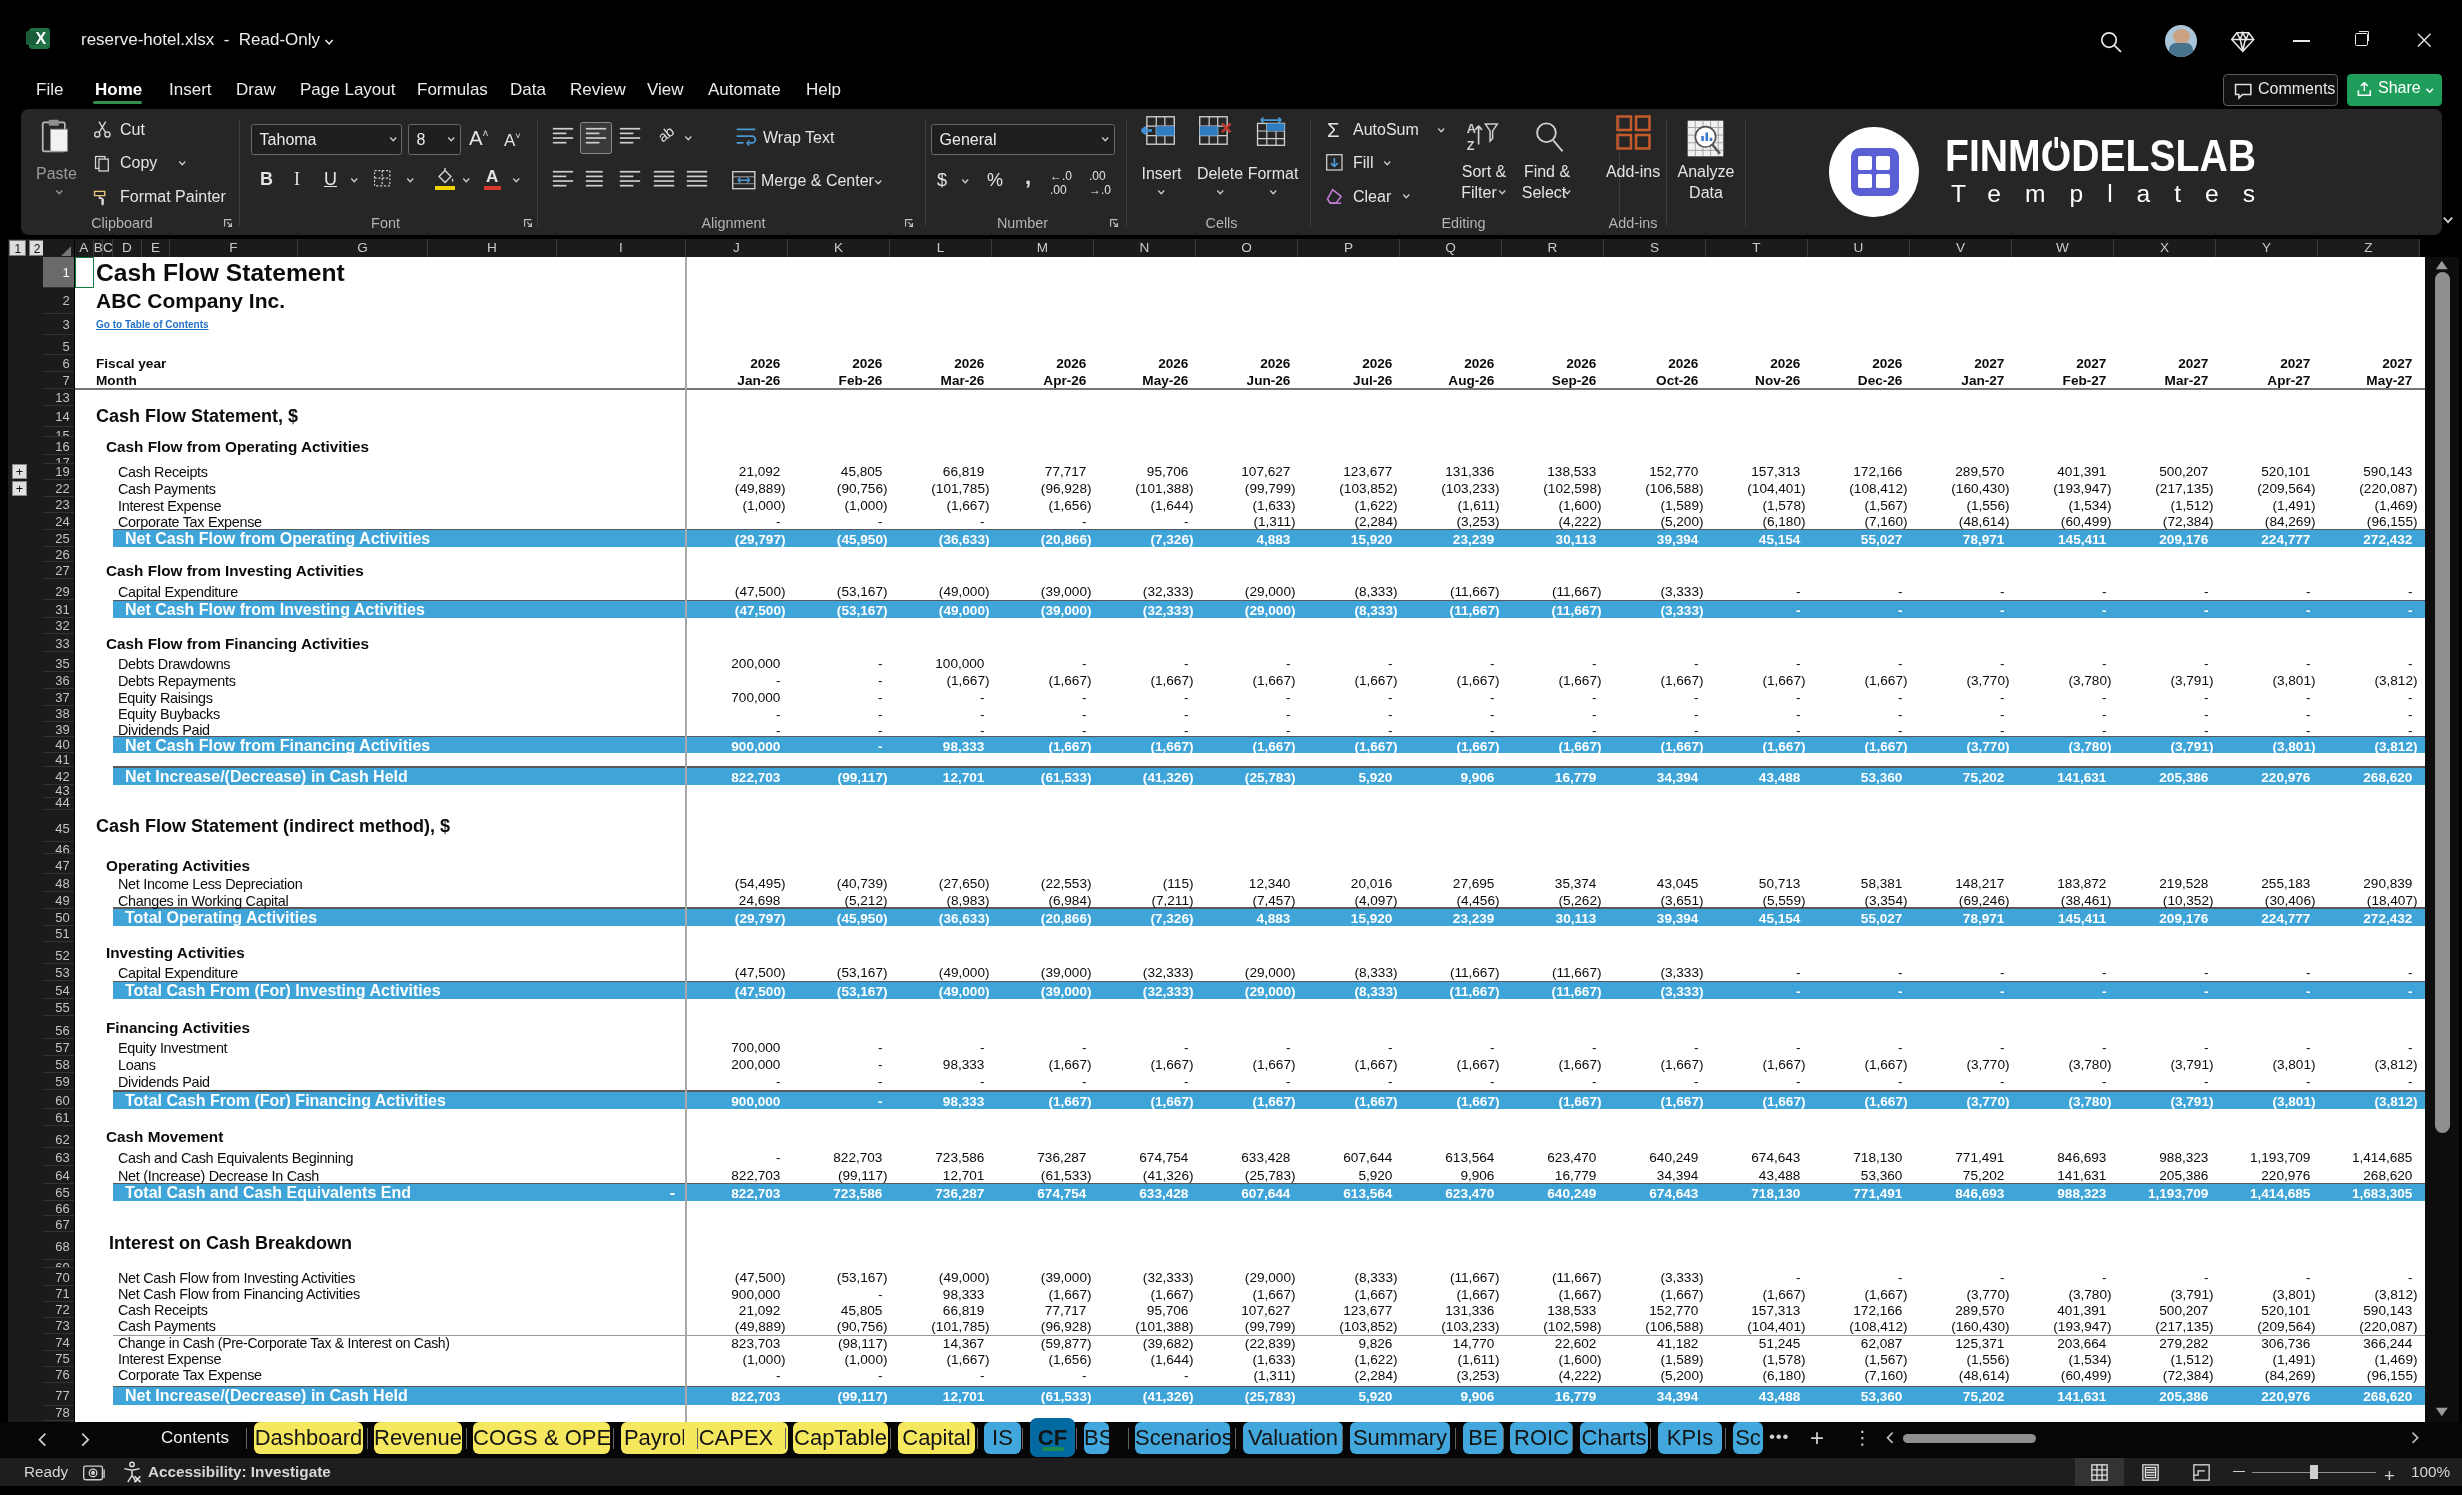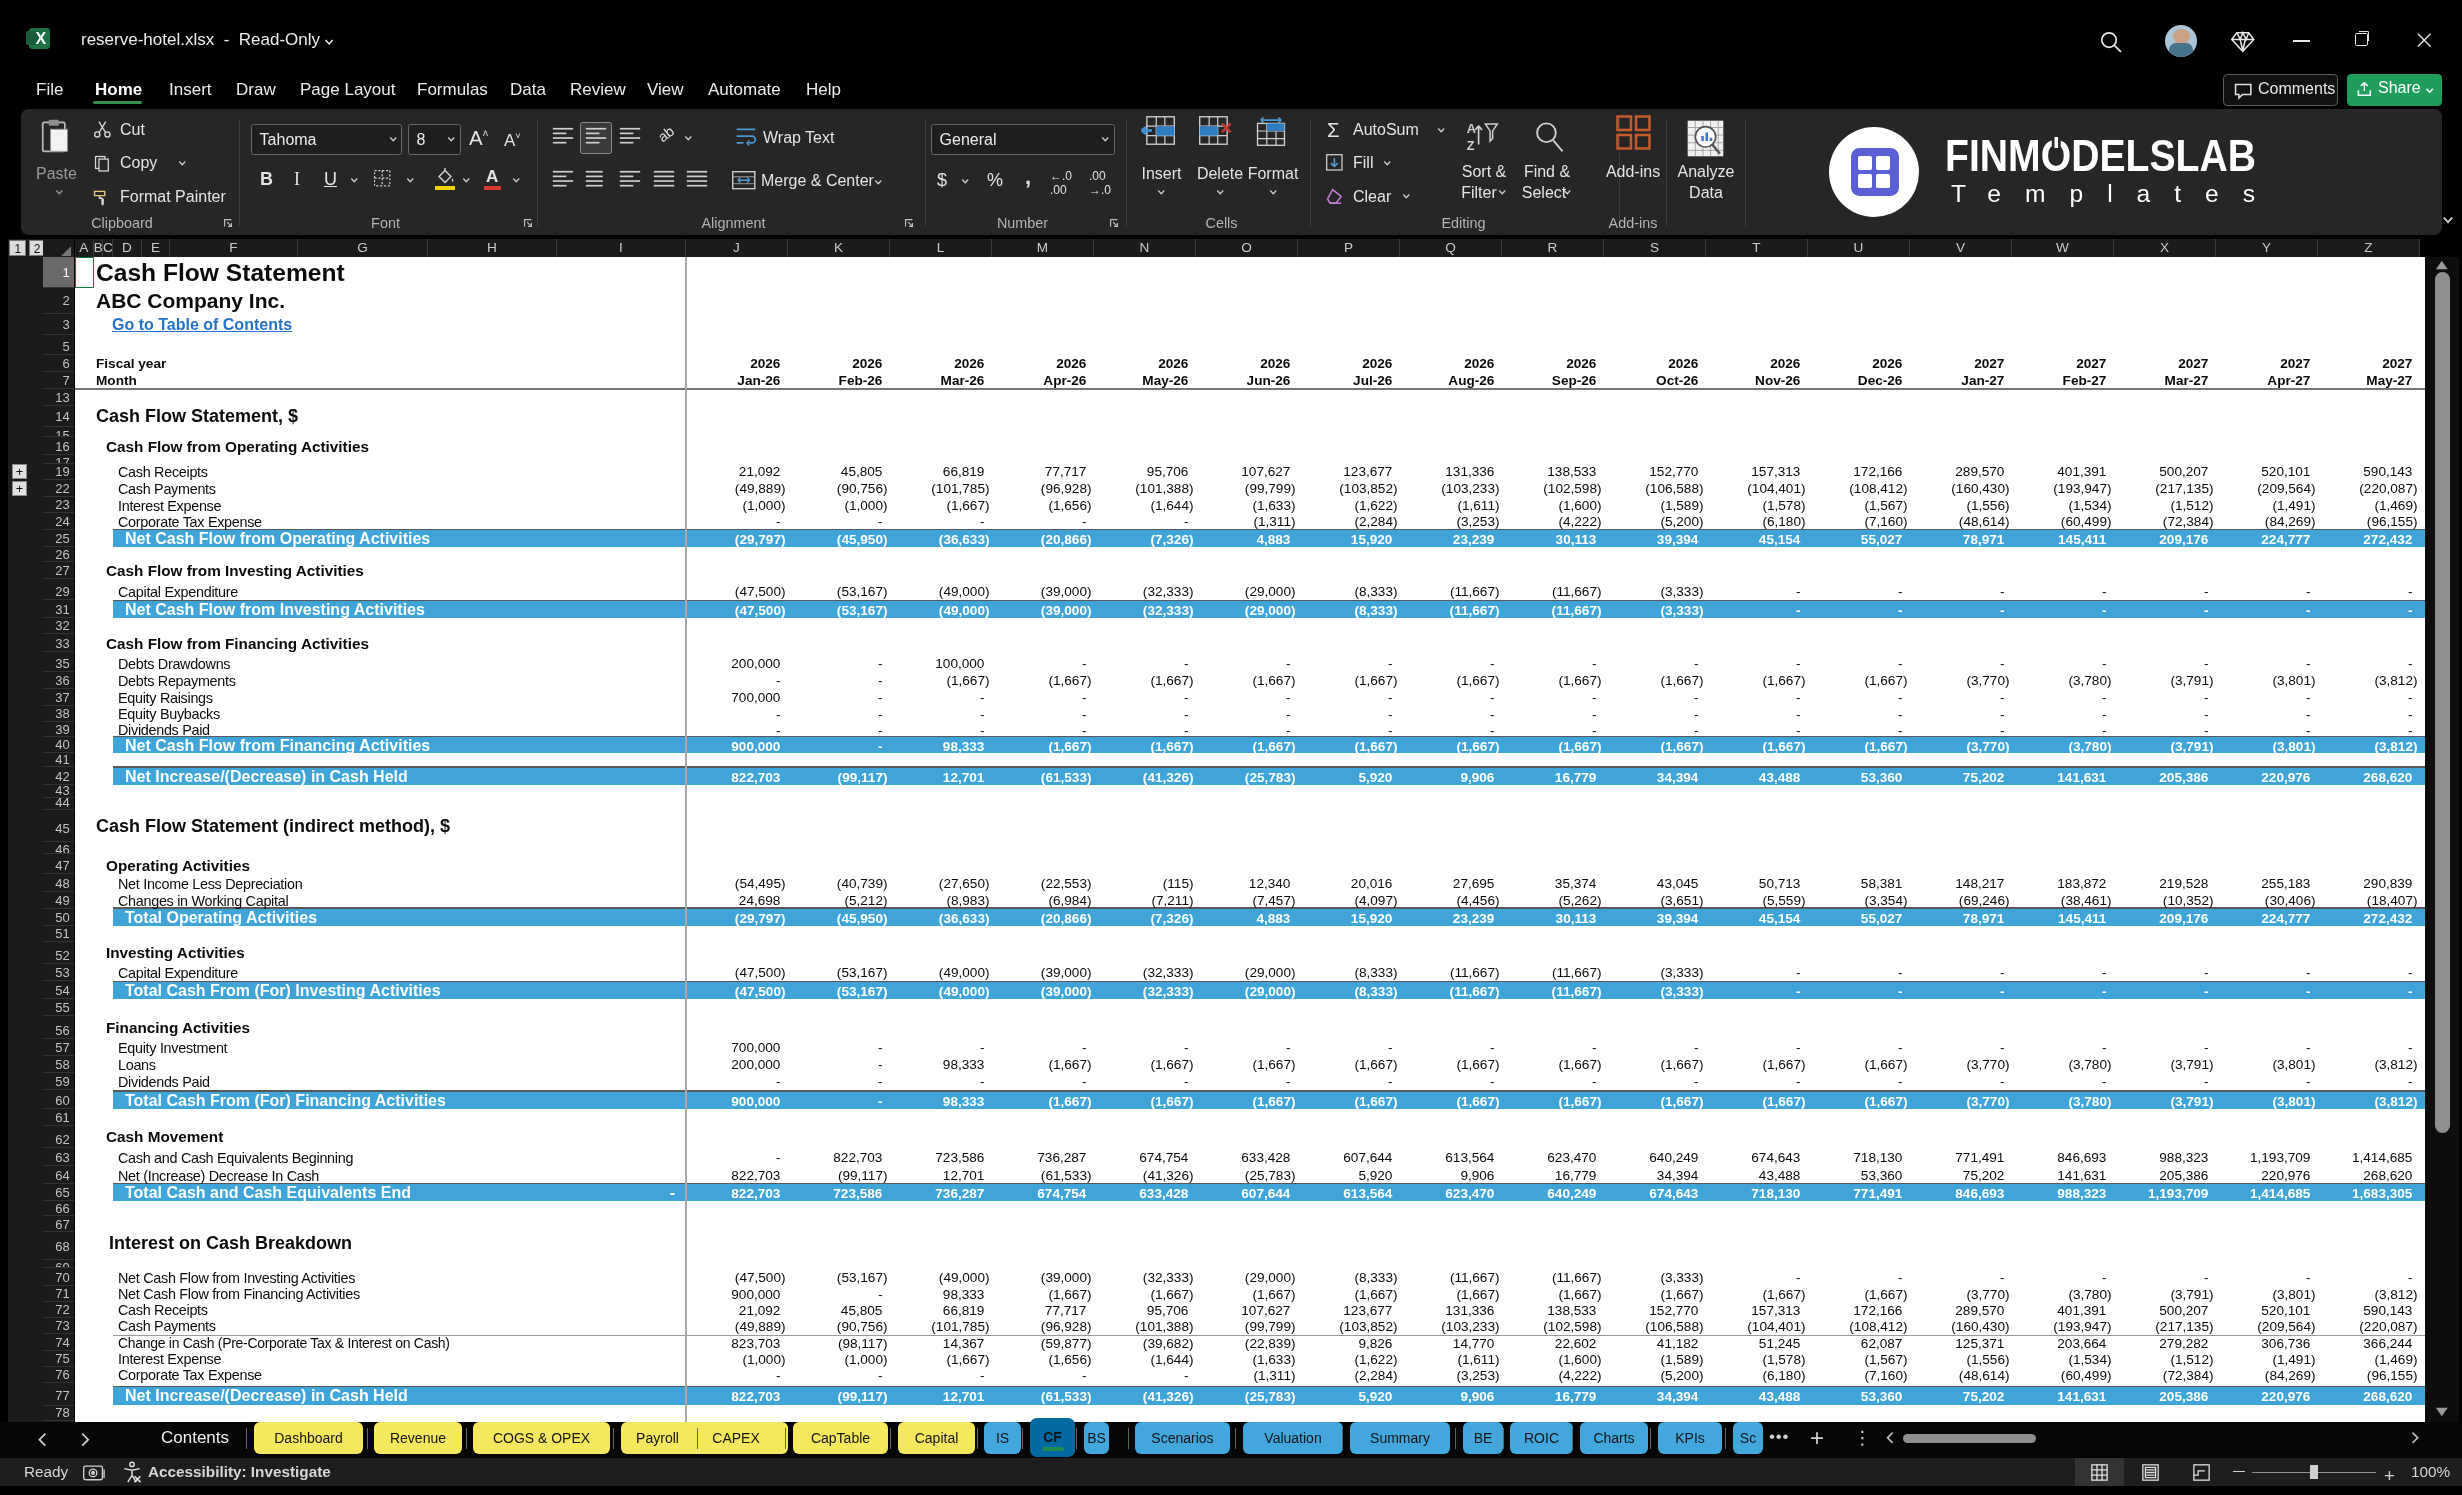--- a/index.html
+++ b/index.html
@@ -21,41 +21,41 @@
 
 #sheet { position:absolute; left:75px; top:257px; width:2350px; height:1165px; background:#fff; overflow:hidden; color:#0b0b0b; }
 .r { position:absolute; left:0; width:2345px; display:grid; grid-template-columns:611px repeat(17, 102px); align-items:center; font-size:13.6px; }
 .r > i { font-style:normal; text-align:right; padding-right:7.6px; white-space:nowrap; }
 .r > i.neg { padding-right:2.5px; }
 .r .il { padding-left:43px; white-space:nowrap; font-size:14.4px; letter-spacing:-0.3px; }
 .r .tl { padding-left:50px; white-space:nowrap; font-weight:bold; color:#fff; position:relative; font-size:16px; }
 .sub .il { white-space:nowrap; }
 .tt1 { padding-left:21px; font-size:24.6px; white-space:nowrap; }
 .tt2 { padding-left:21px; font-size:21px; white-space:nowrap; }
-.lnk { padding-left:21px; font-size:16px; color:#2471c8; text-decoration:underline; white-space:nowrap;margin-left:16px; }
+.lnk { padding-left:21px; font-size:10px; color:#2471c8; text-decoration:underline; white-space:nowrap; }
 .big { padding-left:21px; font-size:18px; white-space:nowrap; }
 .sec { padding-left:31px; font-size:15.3px; white-space:nowrap; }
 .hl  { padding-left:21px; font-size:13.6px; }
 .hdr { font-weight:bold; }
 .sub .il { font-size:14px; }
 .tot i { color:#fff; font-weight:bold; }
 .d65 { position:absolute; right:11px; font-style:normal; font-weight:bold; color:#fff; }
 .totbar { position:absolute; left:38px; right:0; top:0; bottom:0; background:#3fa5d9; }
 
 #colhdr { position:absolute; left:75px; top:239px; width:2345px; height:18px; background:#1b1b1b; }
 .ch { position:absolute; top:0; height:18px; line-height:18px; text-align:center; color:#c9c9c9; font-size:13.6px; border-right:0.8px solid #3c3c3c; }
 #rowhdrcol { position:absolute; left:43px; top:257px; width:31px; height:1165px; background:#1b1b1b; }
 .rh { position:absolute; left:0; width:31px; padding-right:4.2px; box-sizing:border-box; text-align:right; color:#c3c3c3; font-size:13px; border-bottom:0.8px solid #333; overflow:hidden; }
 .rh.sel { background:#6a6a6a; color:#fff; }
 #outlinecol { position:absolute; left:7.6px; top:239px; width:36px; height:1183px; background:#1b1b1b; }
 .plusb { position:absolute; left:4.2px; width:15.3px; height:15.3px; background:#e0e0e0; color:#111; font-size:12.7px; line-height:15.3px; text-align:center; border:0.8px solid #888; }
 .obtn { position:absolute; top:0.8px; width:17px; height:16px; background:#dcdcdc; color:#111; font-size:12px; line-height:16px; text-align:center; border:0.8px solid #777; }
 
 #tabbar { position:absolute; left:0; top:1422px; width:100%; height:36px; background:#060606; }
-.tab { position:absolute; top:0; height:32px; border-radius:6px; font-size:14px; color:#141414; text-align:center; line-height:32px; white-space:nowrap; overflow:hidden; }
+.tab { position:absolute; top:0; height:32px; border-radius:6px; font-size:22px; color:#141414; text-align:center; line-height:32px; white-space:nowrap; overflow:hidden; }
 .ty { background:#f5e85e; }
 .tb { background:#42a7dc; }
 .tw { background:#0369a1; top:-4.2px; height:39px; line-height:39px; font-weight:bold; border-radius:6.8px; }
 .tsep { position:absolute; top:6px; height:21px; width:0.8px; background:#636363; }
 #statusbar { position:absolute; left:0; top:1458px; width:100%; height:28px; background:#1e1e1e; color:#d6d6d6; font-size:15.3px; }
 #scrollv { position:absolute; left:2425px; top:257px; width:34px; height:1165px; background:#0d0d0d; }
 </style></head>
 <body>
 <div id="titlebar">
   <div class="abs" style="left:29px;top:28px;width:21px;height:21px;background:#1e7145;border-radius:3.4px"></div>

